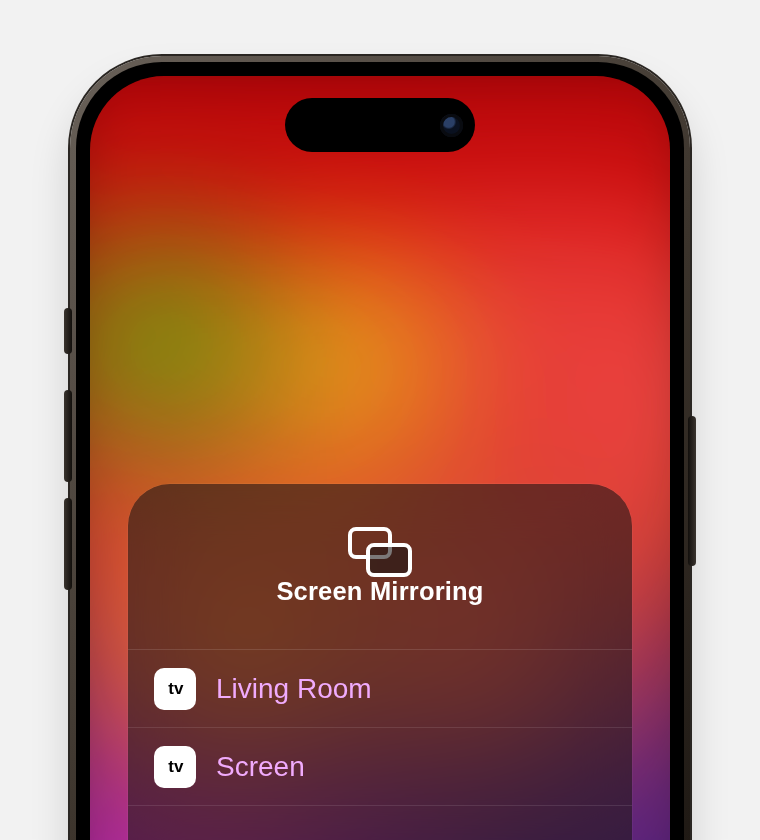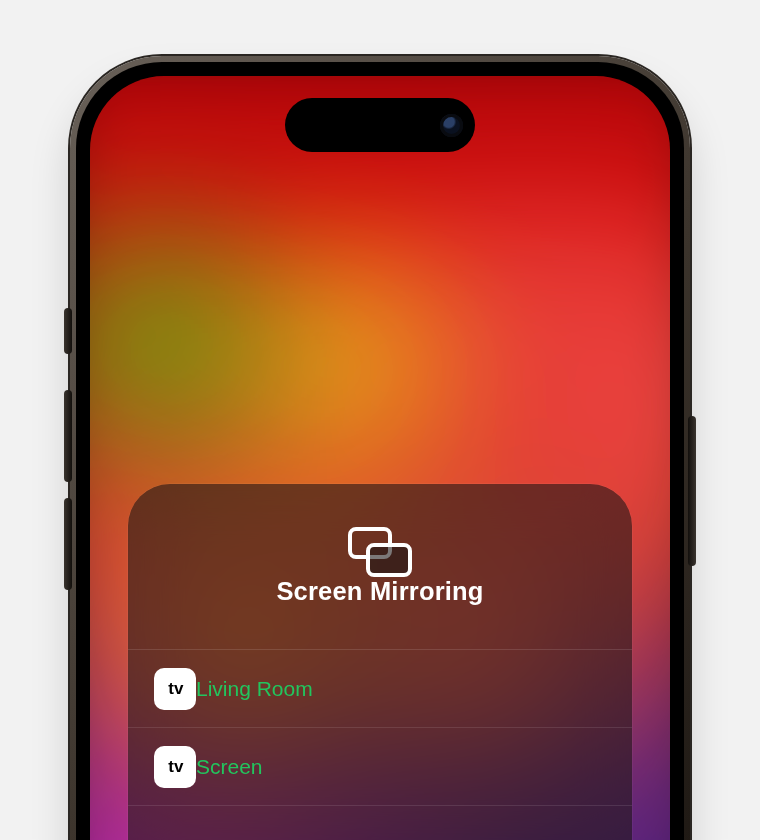--- a/index.html
+++ b/index.html
@@ -121,28 +121,29 @@
   }
   .sheet-title {
     font-size: 25.5px;
     font-weight: 600;
     letter-spacing: .2px;
   }
   .row {
     height: 78px;
     display: flex;
     align-items: center;
+    gap: 20px;
     padding: 0 26px;
     border-bottom: 1px solid rgba(255,255,255,.10);
     cursor: pointer;
   }
   .row-label {
-    font-size: 21px;
+    font-size: 28px;
     font-weight: 400;
-    color: #22c55e;
+    color: #f0abfc;
   }
 
   .atv-badge {
     width: 42px;
     height: 42px;
     border-radius: 10px;
     background: #fff;
     color: #000;
     display: flex;
     align-items: center;

